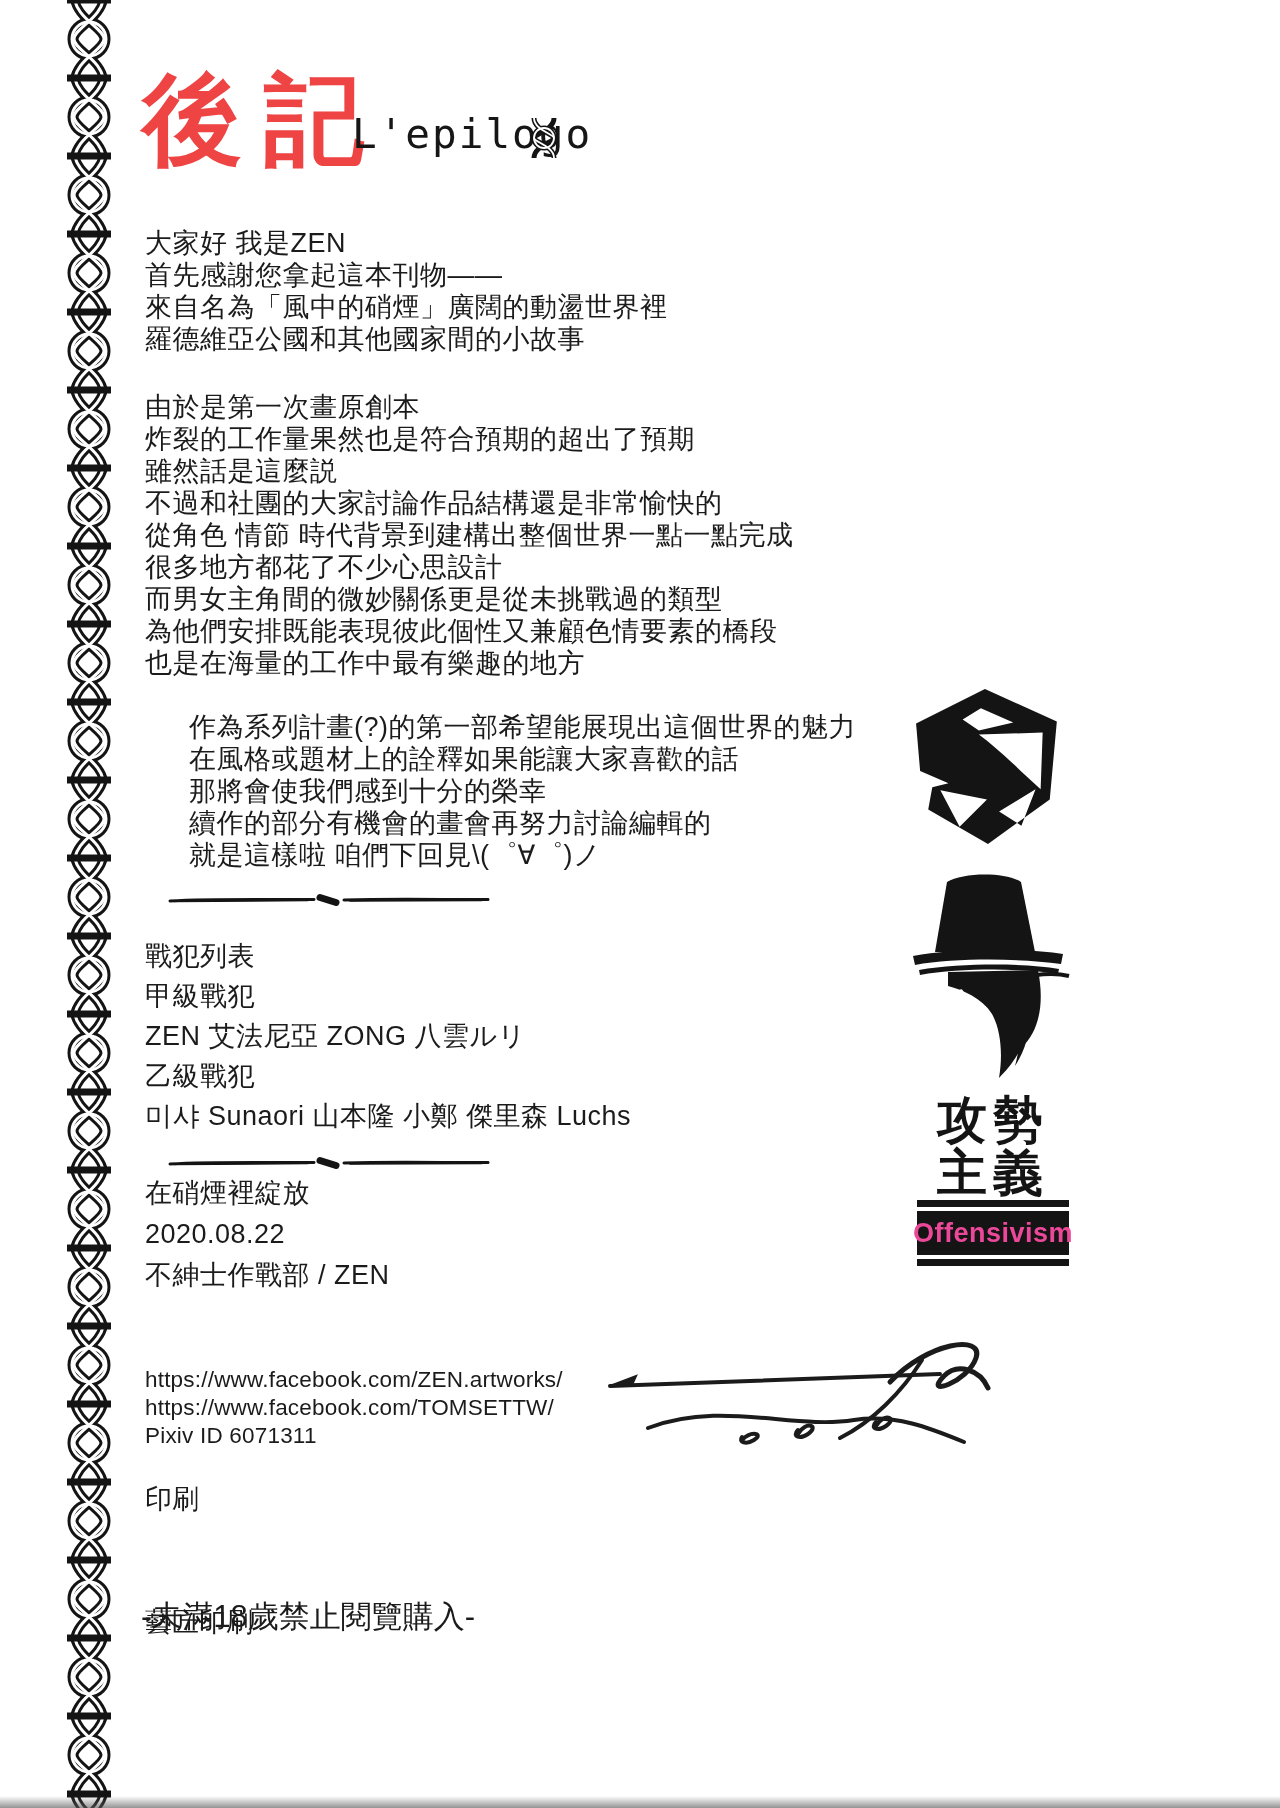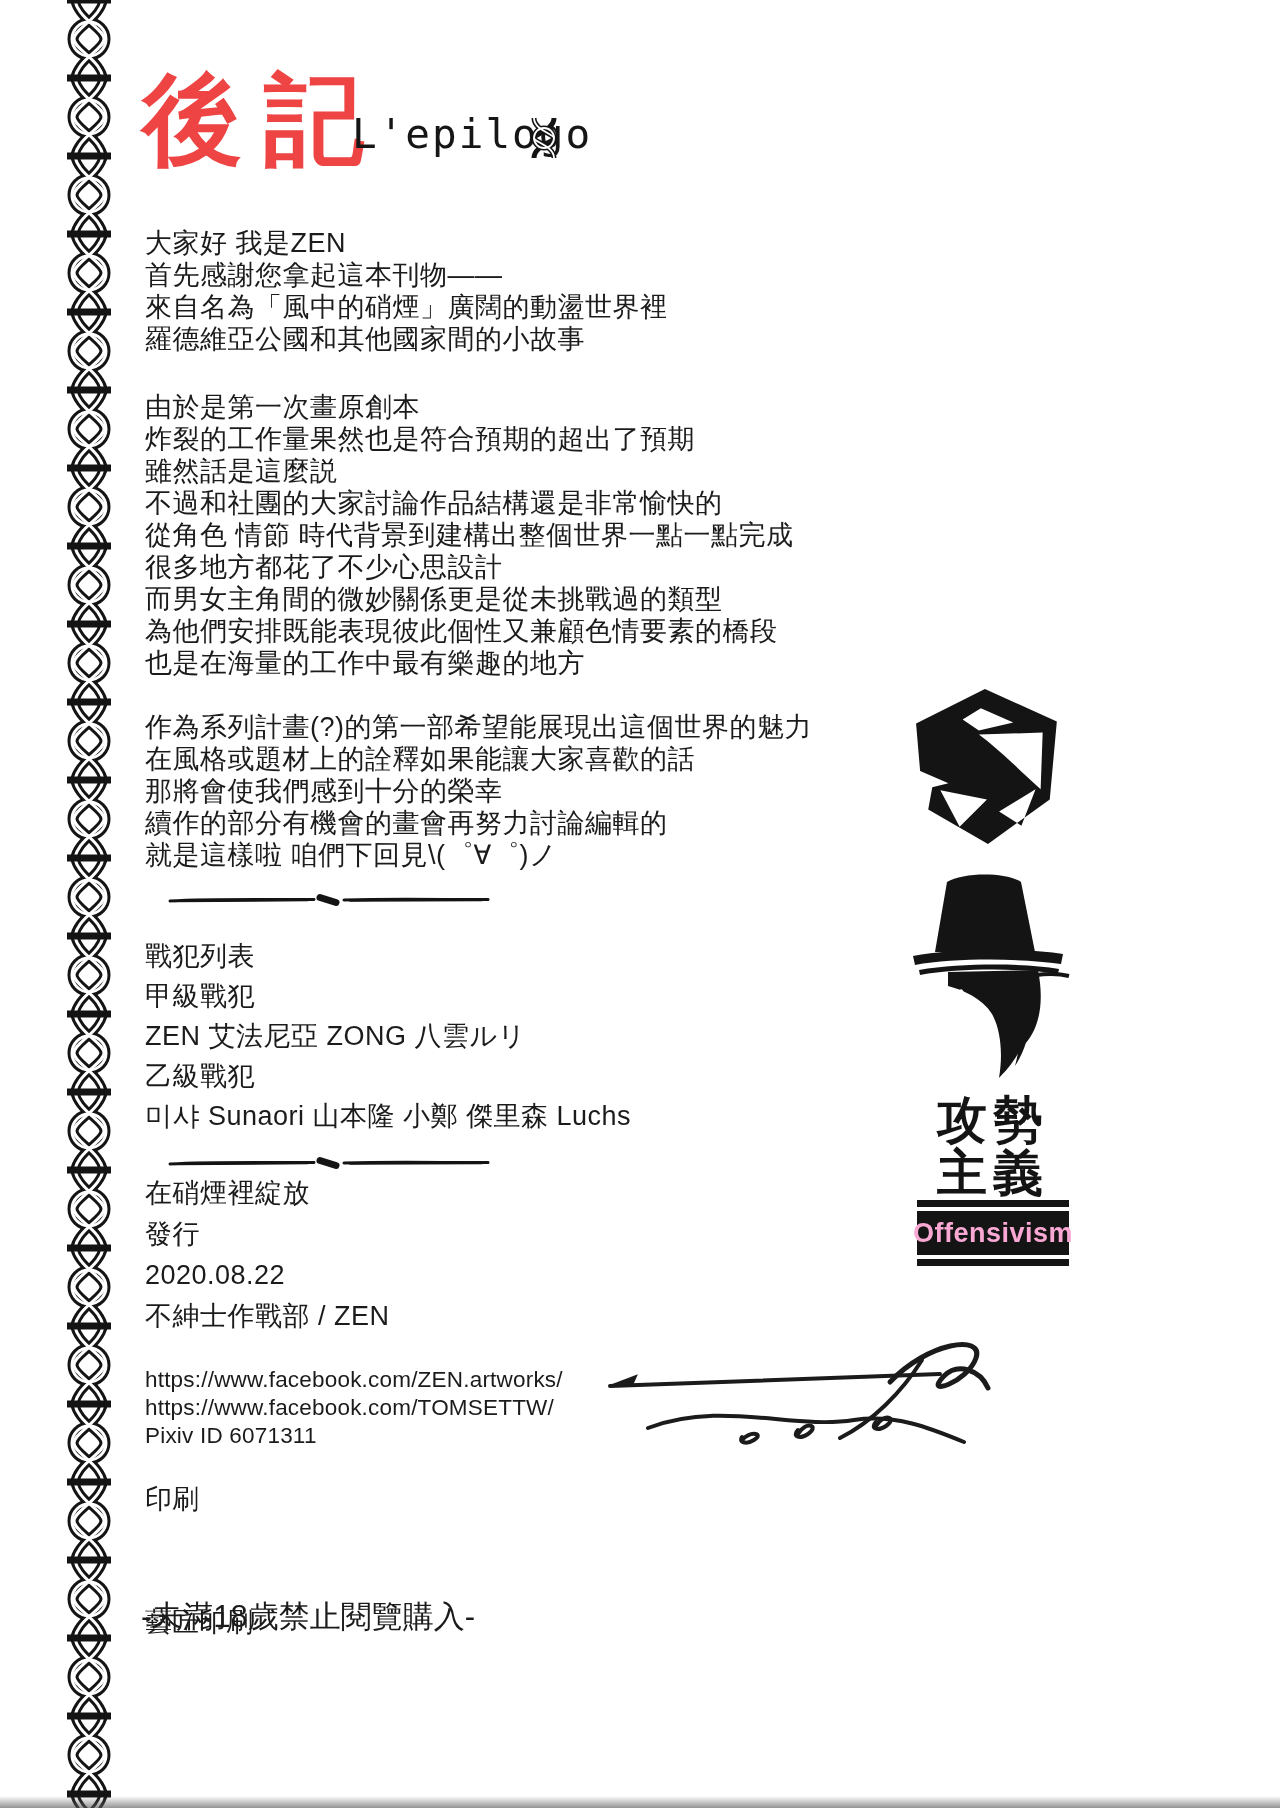--- a/index.html
+++ b/index.html
@@ -18,41 +18,41 @@
   .title-latin {
     left:352px; top:110px; font-family:"DejaVu Sans Mono", monospace;
     font-size:41px; letter-spacing:2px; color:#161616;
   }
   .title-knot { left:527px; top:116px; }
   
   .para { left:145px; font-size:27px; line-height:32px; font-weight:500; letter-spacing:0.5px; }
   .para div, .creditline, .publine { white-space:pre; }
   .p1 { top:227px; }
   .p2 { top:391px; }
-  .p3 { top:711px; }
+  .p3 { top:711px;margin-left:44px; }
   .divider { left:168px; width:322px; height:18px; }
   .div1 { top:891px; }
   .div2 { top:1154px; }
   .credits { left:145px; top:936px; font-size:27px; line-height:40px; font-weight:500; letter-spacing:0.5px; }
   .pub { left:145px; top:1173px; font-size:27px; line-height:41px; font-weight:500; letter-spacing:0.5px; }
   .links { left:145px; top:1366px; font-size:22.5px; line-height:28px; font-weight:400; letter-spacing:0.2px; }
   .print-label { left:145px; top:1481px; font-size:27px; font-weight:500; }
   .printer { left:145px; top:1604px; font-size:27px; font-weight:500; }
   .age { left:141px; top:1596px; font-size:31px; font-weight:500; }
   
   .logo-svg { left:912px; top:686px; }
   .figure-svg { left:903px; top:870px; }
   .slogan {
     left:917px; top:1094px; width:152px; text-align:center;
     font-size:50px; line-height:53px; font-weight:bold; letter-spacing:6px; color:#141414;
   }
   .banner { left:917px; top:1200px; width:152px; }
   .banner .bar { height:7px; background:#141414; }
   .banner .box {
-    margin:4px 0; height:44px; background:#141414; color:#f9a8d4;
+    margin:4px 0; height:44px; background:#141414; color:#ec4899;
     display:flex; align-items:center; justify-content:center;
     font-size:27px; font-weight:bold; letter-spacing:0.5px;
     transform-origin:center; 
   }
   .sig-svg { left:592px; top:1330px; }
   .bottom-smudge {
     left:0; bottom:0; width:1280px; height:12px;
     background:linear-gradient(to bottom, rgba(255,255,255,0), rgba(90,90,90,0.65));
   }
 </style>
@@ -143,21 +143,20 @@
       <path d="M2,10 C50,7.5 110,9 146,8.5" stroke-width="3"></path>
       <path d="M6,10.5 L140,9.5" stroke-width="1.5"></path>
       <path d="M152,6.5 l16,5" stroke-width="7"></path>
       <path d="M176,9 C230,7.5 290,9 320,8.5" stroke-width="3"></path>
       <path d="M182,10 L314,9.5" stroke-width="1.5"></path>
     </g>
   </svg>
 
   <div class="abs pub">
     <div class="publine">在硝煙裡綻放</div>
-    <div class="publine">發行</div>
     <div class="publine">2020.08.22</div>
     <div class="publine">不紳士作戰部 / ZEN</div>
   </div>
 
   <div class="abs links">
     <div>https://www.facebook.com/ZEN.artworks/</div>
     <div>https://www.facebook.com/TOMSETTW/</div>
     <div>Pixiv ID 6071311</div>
   </div>
 

